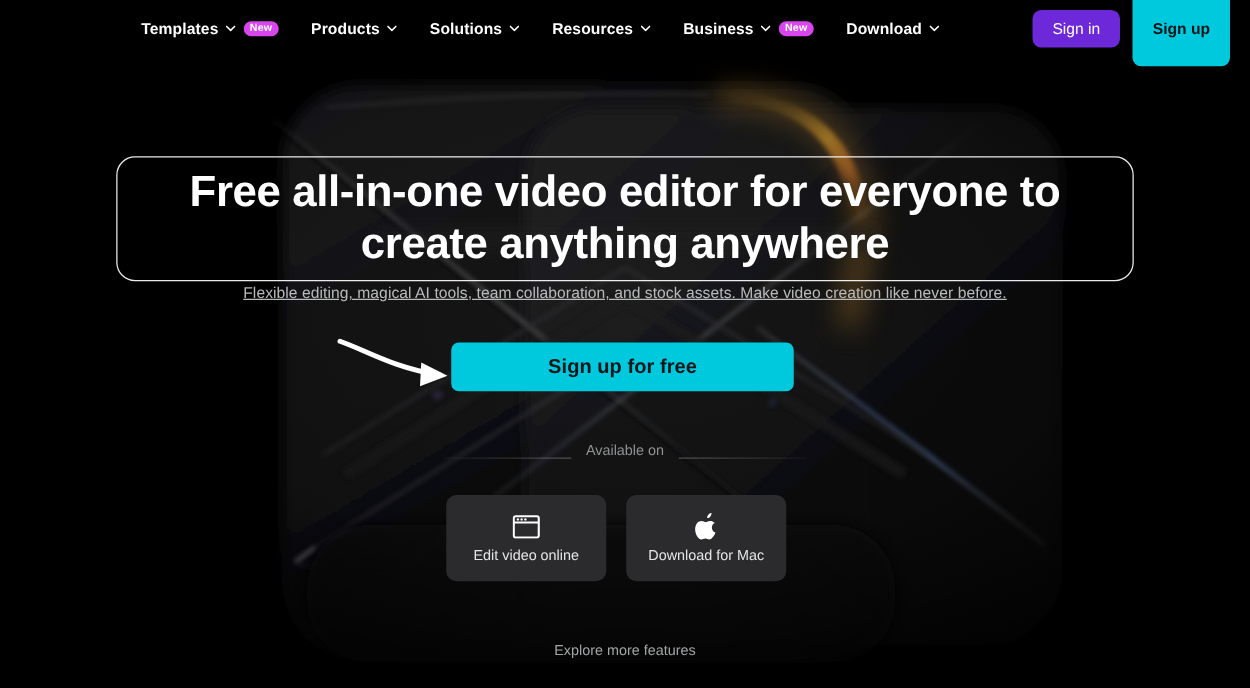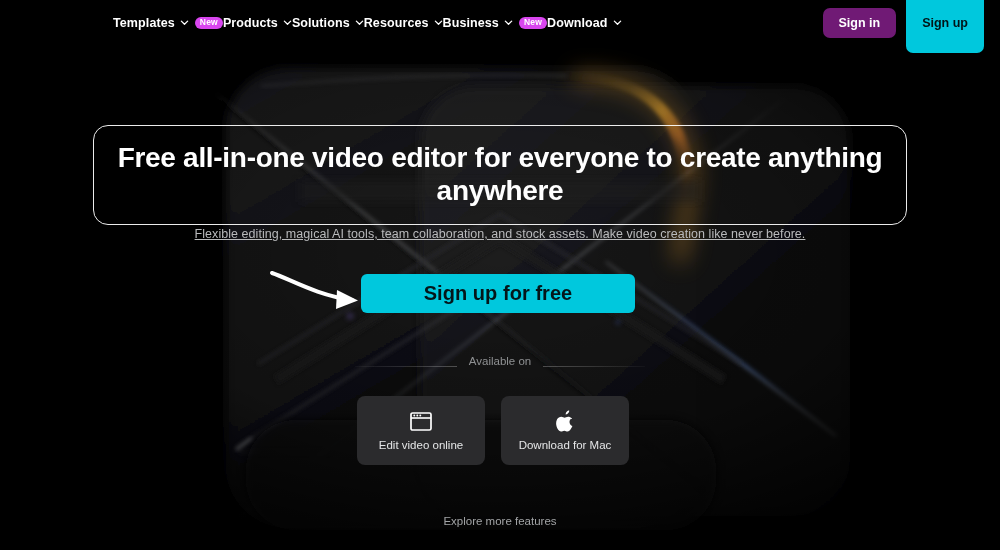--- a/index.html
+++ b/index.html
@@ -14,76 +14,76 @@
 
   
   .bg { position:absolute; inset:0; overflow:hidden; }
   .bg svg { position:absolute; inset:0; width:1000px; height:550px; display:block; }
 
   
   .navbar {
     position:absolute; top:0; left:0; width:1000px; height:45px;
     display:flex; align-items:center; z-index:40;
   }
-  .nav-links { display:flex; align-items:center; margin-left:113px; }
+  .nav-links { display:flex; align-items:center; margin-left:113px; gap:26px; }
   .nav-item {
     display:flex; align-items:center; gap:5px;
     color:#fff; font-size:12.5px; font-weight:bold; letter-spacing:.1px;
     cursor:pointer; white-space:nowrap;
   }
   .chev { width:9px; height:9px; flex:none; }
   .chev svg { display:block; }
   .badge-new {
     display:inline-flex; align-items:center; justify-content:center;
     background:#d946ef; color:#fff;
     font-size:8.5px; font-weight:bold;
     padding:1.5px 5px 2px; border-radius:9px;
     letter-spacing:.2px; line-height:1; margin-left:1px;
   }
   .nav-right { margin-left:auto; margin-right:16px; display:flex; align-items:center; gap:10px; }
   .btn-signin {
-    background:#701a75; color:#fff; border:none;
-    font-size:12.5px; font-weight:bold;
+    background:#6d28d9; color:#fff; border:none;
+    font-size:12.5px; font-weight:normal;
     padding:8px 16px; border-radius:7px; cursor:pointer;
     font-family:inherit;
   }
   .btn-signup-top {
     background:#00c8dd; color:#001417; border:none;
     font-size:12.5px; font-weight:bold;
     padding:23px 16px; border-radius:7px; cursor:pointer;
     font-family:inherit;
   }
 
   
   .hero { position:absolute; top:0; left:0; width:1000px; height:550px; z-index:30; }
 
   .headline-box {
     position:absolute; left:93px; top:125px; width:814px; height:100px;
     border:1.5px solid rgba(255,255,255,.92);
     border-radius:15px;
     display:flex; align-items:center; justify-content:center;
   }
   .headline {
-    color:#fff; font-size:28px; font-weight:bold;
+    color:#fff; font-size:35px; font-weight:bold;
     line-height:1.17; text-align:center; letter-spacing:-.3px;
     padding:0 14px;
   }
 
   .subtitle {
     position:absolute; left:0; top:227px; width:1000px;
     text-align:center; color:#b9babc; font-size:12.5px; letter-spacing:.05px;text-decoration:underline;
   }
 
   
   .cta-wrap { position:absolute; left:361px; top:274px; }
   .btn-cta {
     width:274px; height:39px;
     background:#00c8dd; color:#04161a;
     border:none; border-radius:6px;
-    font-size:20px; font-weight:bold; font-family:inherit;
+    font-size:16px; font-weight:bold; font-family:inherit;
     cursor:pointer; letter-spacing:.05px;
   }
   .arrow { position:absolute; left:268px; top:269px; width:100px; height:46px; }
   .arrow svg { display:block; }
 
   
   .available {
     position:absolute; left:355px; top:355px; width:290px;
     display:flex; align-items:flex-end; gap:12px;
   }

